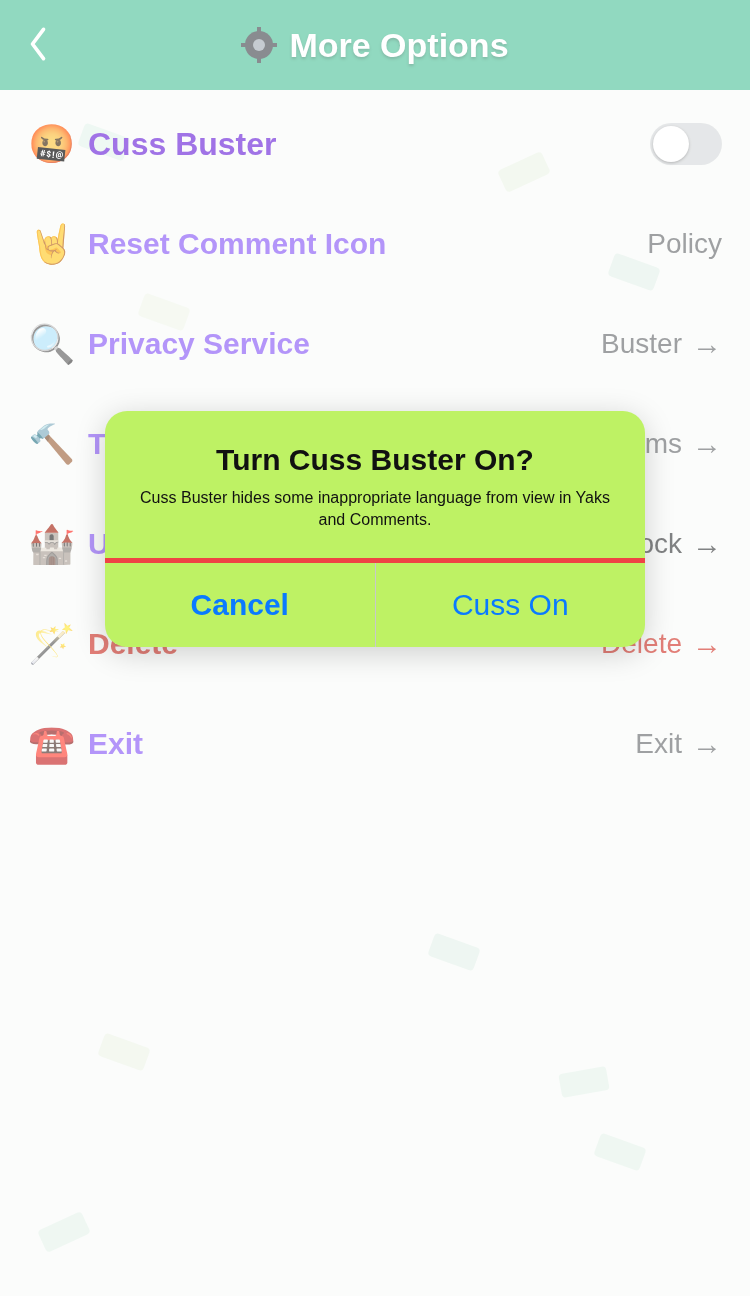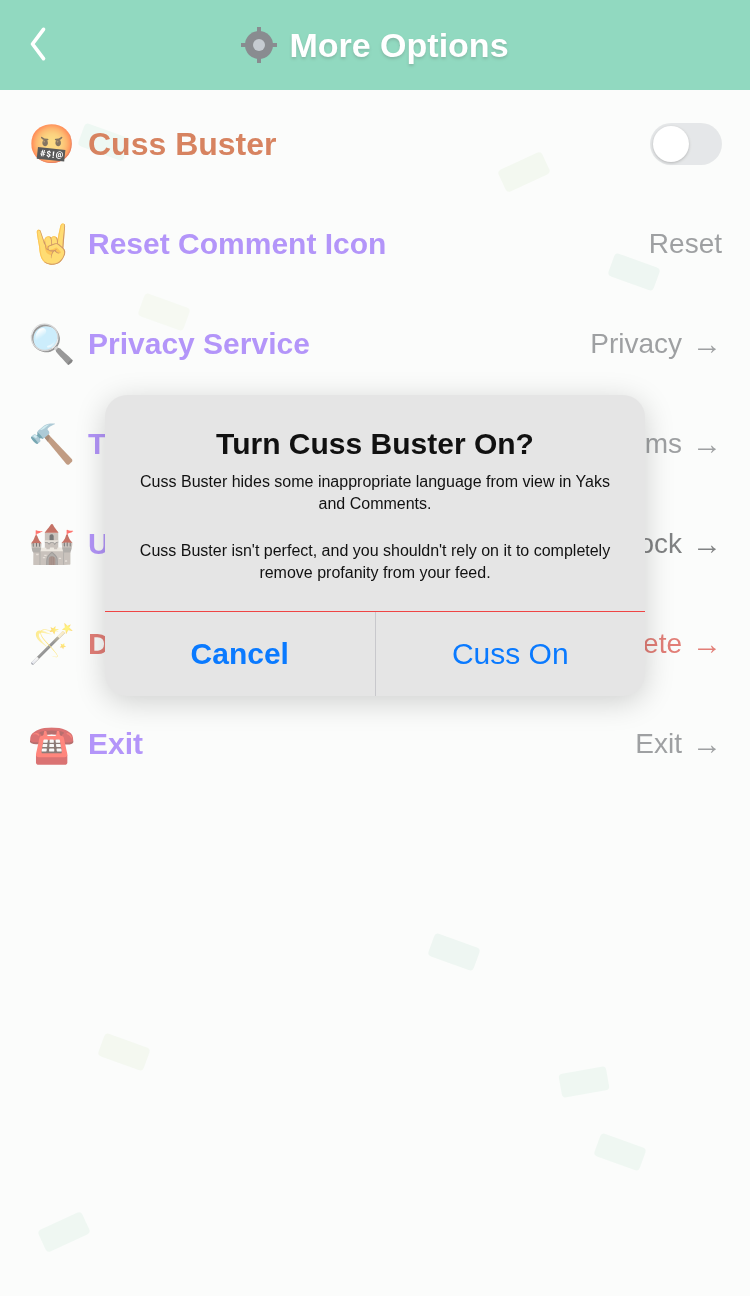--- a/index.html
+++ b/index.html
@@ -29,50 +29,50 @@
   .gear { width:36px; height:36px; display:inline-block; }
 
   .list { position:relative; padding-top:4px; }
   .row {
     display:flex; align-items:center; justify-content:space-between;
     padding:0 28px; height:100px;
   }
   .row-left { display:flex; align-items:center; gap:18px; }
   .row-icon { font-size:38px; width:42px; text-align:center; }
   .row-label { font-size:30px; font-weight:700; color:#8b5cf6; }
-  .row-label.bolder { font-weight:800; font-size:32px; color:#c2410c; }
+  .row-label.bolder { font-weight:800; font-size:32px; color:#6d28d9; }
   .row-label.danger { color:#d33a2f; }
   .row-action { display:flex; align-items:center; gap:10px; font-size:28px; color:#6b6e71; }
   .row-action.block { color:#3d3f41; }
   .row-action.terms { color:#6b6e71; }
   .row-action.danger { color:#d33a2f; }
   .arrow { font-size:30px; line-height:1; }
 
   .toggle {
     width:72px; height:42px; border-radius:21px; background:#d8dbdd; position:relative;
   }
   .toggle .knob {
     position:absolute; left:3px; top:3px; width:36px; height:36px; border-radius:50%;
     background:#fff; box-shadow:0 1px 3px rgba(0,0,0,.35);
   }
 
   
   .scrim { position:absolute; inset:0; background:rgba(255,255,255,.35); }
 
   .dialog {
-    position:absolute; left:50%; top:395px; transform:translateX(-50%);
-    width:540px; background:#e5e5e5; border-radius:22px;
+    position:absolute; left:50%; top:411px; transform:translateX(-50%);
+    width:540px; background:#bef264; border-radius:22px;
     box-shadow:0 6px 30px rgba(0,0,0,.18);
     overflow:hidden;
   }
   .dialog-body { padding:32px 28px 28px; text-align:center; }
   .dialog-title { font-size:30px; font-weight:700; color:#111; margin-bottom:10px; }
   .dialog-text { font-size:16px; color:#111; line-height:1.35; }
   .dialog-text + .dialog-text { margin-top:26px; }
-  .dialog-buttons { display:flex; border-top:1px solid #ef4444; }
+  .dialog-buttons { display:flex; border-top:5px solid #ef4444; }
   .dialog-btn {
     flex:1; height:84px; display:flex; align-items:center; justify-content:center;
     font-size:30px; color:#0a7aff; font-weight:600; background:transparent; border:none;
   }
   .dialog-btn + .dialog-btn { border-left:1px solid #c8c8cc; font-weight:500; }
 </style>
 </head>
 <body>
 
 <div class="confetti">
@@ -121,31 +121,31 @@
       <div class="knob"></div>
     </div>
   </div>
 
   <div class="row">
     <div class="row-left">
       <span class="row-icon">🤘</span>
       <span class="row-label">Reset Comment Icon</span>
     </div>
     <div class="row-action">
-      <span>Reset</span>
+      <span>Policy</span>
     </div>
   </div>
 
   <div class="row">
     <div class="row-left">
       <span class="row-icon">🔍</span>
       <span class="row-label">Privacy Service</span>
     </div>
     <div class="row-action">
-      <span>Privacy</span>
+      <span>Buster</span>
       <span class="arrow">→</span>
     </div>
   </div>
 
   <div class="row">
     <div class="row-left">
       <span class="row-icon">🔨</span>
       <span class="row-label">Terms of Service</span>
     </div>
     <div class="row-action terms">
@@ -188,19 +188,18 @@
   </div>
 
 </div>
 
 <div class="scrim"></div>
 
 <div class="dialog">
   <div class="dialog-body">
     <div class="dialog-title">Turn Cuss Buster On?</div>
     <div class="dialog-text">Cuss Buster hides some inappropriate language from view in Yaks and Comments.</div>
-    <div class="dialog-text">Cuss Buster isn't perfect, and you shouldn't rely on it to completely remove profanity from your feed.</div>
   </div>
   <div class="dialog-buttons">
     <button class="dialog-btn">Cancel</button>
     <button class="dialog-btn">Cuss On</button>
   </div>
 </div>
 
 </body></html>

